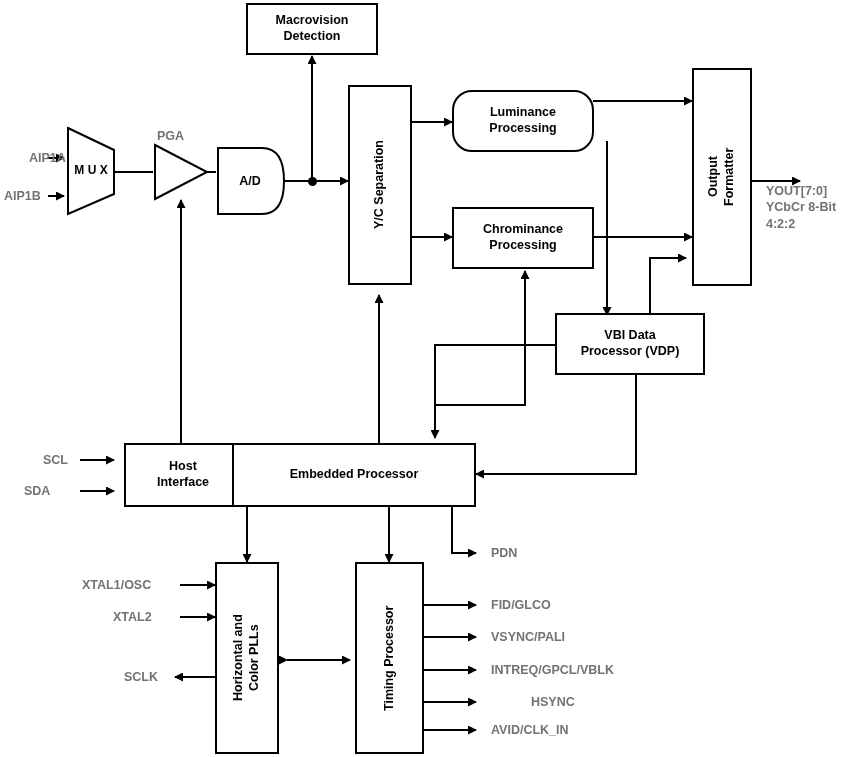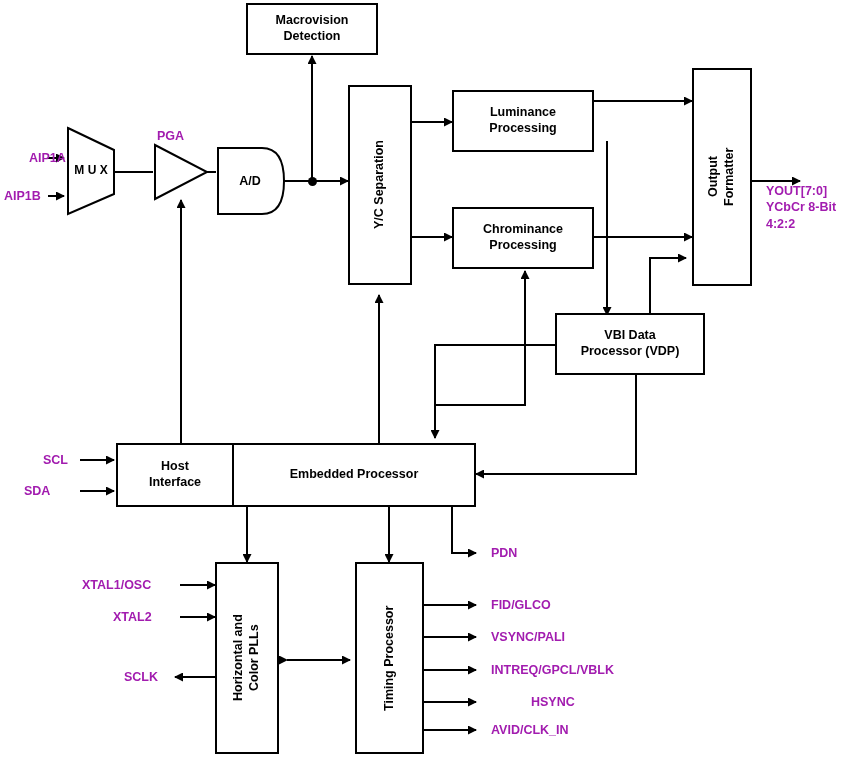--- a/index.html
+++ b/index.html
@@ -26,21 +26,21 @@
     white-space:pre-line;
   }
   .vert{
     writing-mode:vertical-rl;
     transform:rotate(180deg);
   }
   .lbl{
     position:absolute;
     font-size:12.5px;
     font-weight:bold;
-    color:#a21caf;
+    color:#737373;
     white-space:pre-line;
     line-height:1.3;
   }
   .lbl.right{text-align:right;}
   svg.arrows{
     position:absolute;left:0;top:0;
     width:842px;height:757px;
     pointer-events:none;
   }
   .dot{
@@ -163,33 +163,33 @@
   </div>
 
   <div class="lbl" style="left:157px;top:128px;">PGA</div>
 
   <div id="adc">
     <div class="txt">A/D</div>
   </div>
 
   <div class="box vert" style="left:348px;top:85px;width:64px;height:200px;">Y/C Separation</div>
 
-  <div class="box" style="left:452px;top:90px;width:142px;height:62px;">Luminance
+  <div class="box" style="left:452px;top:90px;width:142px;height:62px;border-radius:20px;">Luminance
 Processing</div>
 
   <div class="box" style="left:452px;top:207px;width:142px;height:62px;">Chrominance
 Processing</div>
 
   <div class="box vert" style="left:692px;top:68px;width:60px;height:218px;">Output
 Formatter</div>
 
   <div class="box" style="left:555px;top:313px;width:150px;height:62px;">VBI Data
 Processor (VDP)</div>
 
-  <div class="box" style="left:116px;top:443px;width:118px;height:64px;">Host
+  <div class="box" style="left:124px;top:443px;width:118px;height:64px;">Host
 Interface</div>
 
   <div class="box" style="left:232px;top:443px;width:244px;height:64px;">Embedded Processor</div>
 
   <div class="box vert" style="left:215px;top:562px;width:64px;height:192px;">Horizontal and
 Color PLLs</div>
 
   <div class="box vert" style="left:355px;top:562px;width:69px;height:192px;">Timing Processor</div>
 
   <div class="lbl" style="left:4px;top:150px;margin-left:25px;">AIP1A</div>

